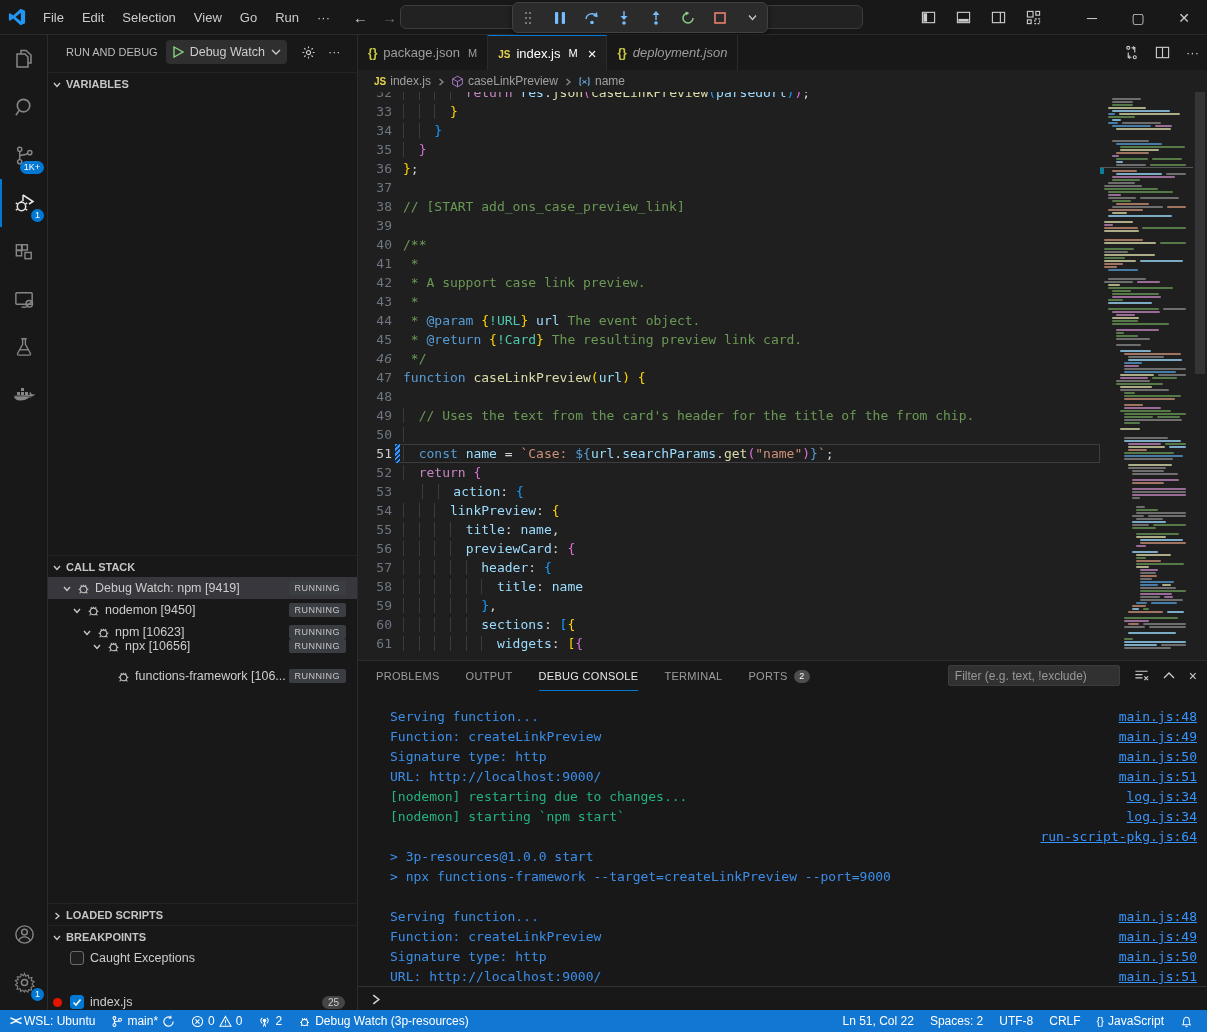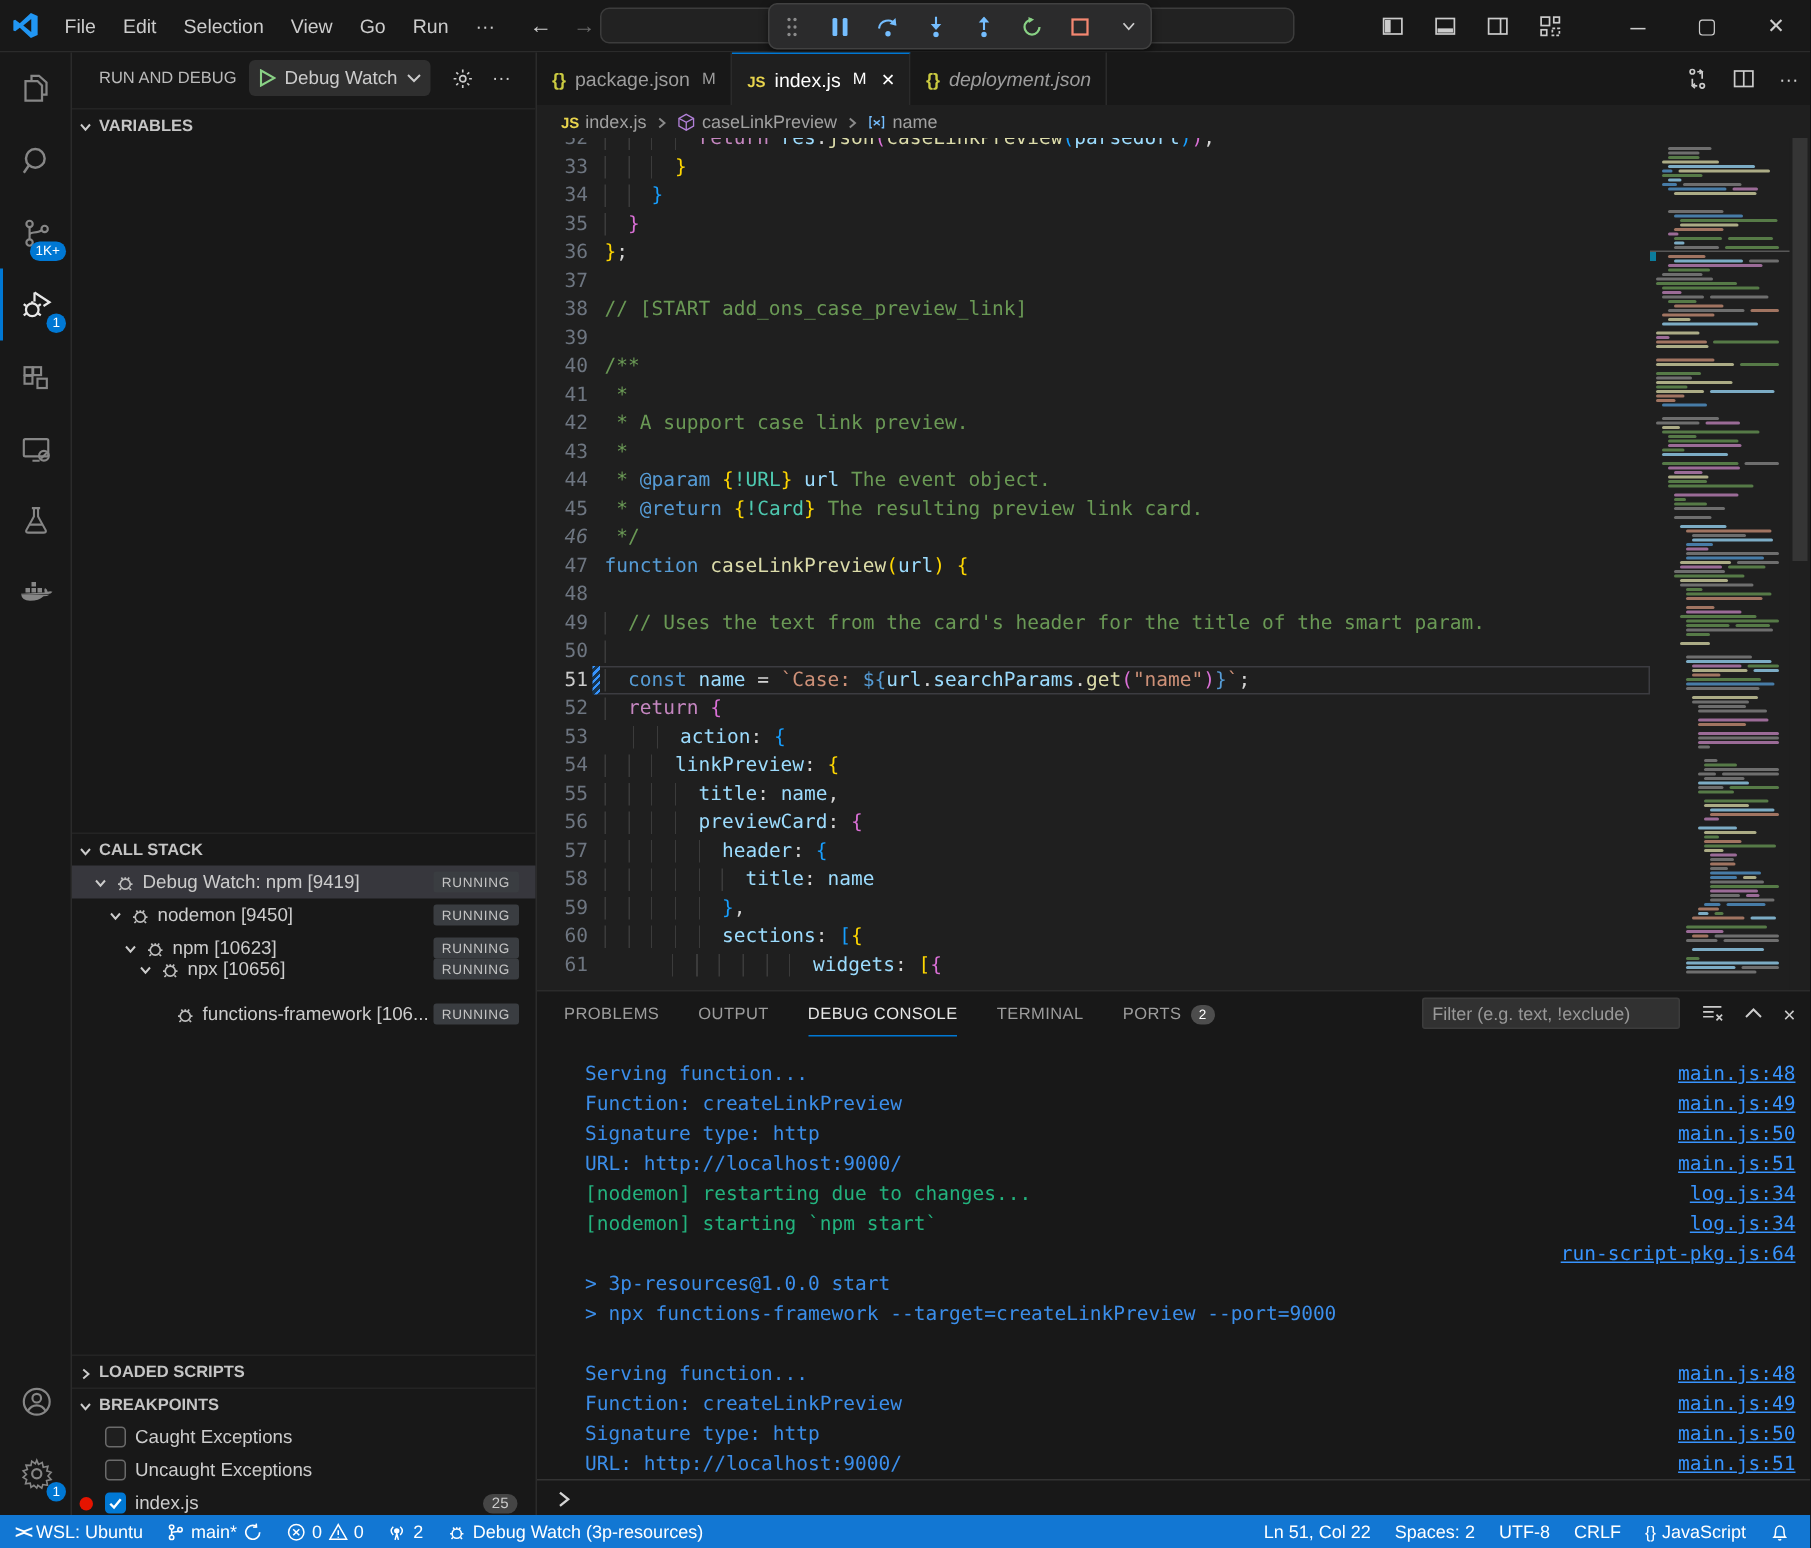--- a/index.html
+++ b/index.html
@@ -478,24 +478,20 @@
         <span style="margin-top: 2px;">
           <svg width="10" height="10" viewBox="0 0 10 10">
             <polyline points="2,3 5,6.5 8,3" fill="none" stroke="#cccccc" stroke-width="1.3"></polyline>
           </svg>
         </span>
         <span>BREAKPOINTS</span>
       </div>
       <div class="bp-row" style="top: 912px;">
         <span class="chk"></span>
         <span>Caught Exceptions</span>
-      </div>
-      <div class="bp-row" style="top: 934px;">
-        <span class="chk"></span>
-        <span>Uncaught Exceptions</span>
       </div>
       <div class="bp-row" style="top: 956px;">
         <span class="bp-dot"></span>
         <span class="chk on">
           <svg width="10" height="10" viewBox="0 0 10 10">
             <polyline points="1.5,5.5 4,8 8.5,2.5" fill="none" stroke="#ffffff" stroke-width="1.6"></polyline>
           </svg>
         </span>
         <span>index.js</span>
         <span class="bp-badge">25</span>
@@ -608,21 +604,21 @@
         <div class="lnum" style="top: 219px;">44</div>
         <div class="code-row" style="top: 219px; left: 45px;"><span class="tk-cm"> * </span><span class="tk-kw">@param</span><span class="tk-pl"> </span><span class="tk-b1">{</span><span class="tk-ty">!URL</span><span class="tk-b1">}</span><span class="tk-pl"> </span><span class="tk-v">url</span><span class="tk-cm"> The event object.</span></div>
         <div class="lnum" style="top: 238px;">45</div>
         <div class="code-row" style="top: 238px; left: 45px;"><span class="tk-cm"> * </span><span class="tk-kw">@return</span><span class="tk-pl"> </span><span class="tk-b1">{</span><span class="tk-ty">!Card</span><span class="tk-b1">}</span><span class="tk-cm"> The resulting preview link card.</span></div>
         <div class="lnum" style="top: 257px; font-style: italic;">46</div>
         <div class="code-row" style="top: 257px; left: 45px;"><span class="tk-cm"> */</span></div>
         <div class="lnum" style="top: 276px;">47</div>
         <div class="code-row" style="top: 276px; left: 45px;"><span class="tk-kw">function</span><span class="tk-pl"> </span><span class="tk-fn">caseLinkPreview</span><span class="tk-b1">(</span><span class="tk-v">url</span><span class="tk-b1">)</span><span class="tk-pl"> </span><span class="tk-b1">{</span></div>
         <div class="lnum" style="top: 295px;">48</div>
         <div class="lnum" style="top: 314px;">49</div>
-        <div class="code-row" style="top: 314px; left: 45px;"><span class="ind">  </span><span class="tk-cm">// Uses the text from the card's header for the title of the smart param.</span></div>
+        <div class="code-row" style="top: 314px; left: 45px;"><span class="ind">  </span><span class="tk-cm">// Uses the text from the card's header for the title of the from chip.</span></div>
         <div class="lnum" style="top: 333px;">50</div>
         <div class="code-row" style="top: 333px; left: 45px;"><span class="ind">  </span></div>
         <div class="cur-line" style="top: 352px;"></div>
         <div class="gut-mod" style="top: 352px;"></div>
         <div class="lnum cur" style="top: 352px;">51</div>
         <div class="code-row" style="top: 352px; left: 45px;"><span class="ind">  </span><span class="tk-kw">const</span><span class="tk-pl"> </span><span class="tk-v">name</span><span class="tk-pl"> </span><span class="tk-pu">=</span><span class="tk-pl"> </span><span class="tk-st">`Case: </span><span class="tk-kw">${</span><span class="tk-v">url</span><span class="tk-pu">.</span><span class="tk-v">searchParams</span><span class="tk-pu">.</span><span class="tk-fn">get</span><span class="tk-b2">(</span><span class="tk-st">"name"</span><span class="tk-b2">)</span><span class="tk-kw">}</span><span class="tk-st">`</span><span class="tk-pu">;</span></div>
         <div class="lnum" style="top: 371px;">52</div>
         <div class="code-row" style="top: 371px; left: 45px;"><span class="ind">  </span><span class="tk-kw2">return</span><span class="tk-pl"> </span><span class="tk-b2">{</span></div>
         <div class="lnum" style="top: 390px;">53</div>
         <div class="code-row" style="top: 390px; left: 45px; margin-left: 19px;"><span class="ind">  </span><span class="ind">  </span><span class="tk-v">action</span><span class="tk-pu">:</span><span class="tk-pl"> </span><span class="tk-b3">{</span></div>
@@ -634,21 +630,21 @@
         <div class="code-row" style="top: 447px; left: 45px;"><span class="ind">  </span><span class="ind">  </span><span class="ind">  </span><span class="ind">  </span><span class="tk-v">previewCard</span><span class="tk-pu">:</span><span class="tk-pl"> </span><span class="tk-b2">{</span></div>
         <div class="lnum" style="top: 466px;">57</div>
         <div class="code-row" style="top: 466px; left: 45px;"><span class="ind">  </span><span class="ind">  </span><span class="ind">  </span><span class="ind">  </span><span class="ind">  </span><span class="tk-v">header</span><span class="tk-pu">:</span><span class="tk-pl"> </span><span class="tk-b3">{</span></div>
         <div class="lnum" style="top: 485px;">58</div>
         <div class="code-row" style="top: 485px; left: 45px;"><span class="ind">  </span><span class="ind">  </span><span class="ind">  </span><span class="ind">  </span><span class="ind">  </span><span class="ind">  </span><span class="tk-v">title</span><span class="tk-pu">:</span><span class="tk-pl"> </span><span class="tk-v">name</span></div>
         <div class="lnum" style="top: 504px;">59</div>
         <div class="code-row" style="top: 504px; left: 45px;"><span class="ind">  </span><span class="ind">  </span><span class="ind">  </span><span class="ind">  </span><span class="ind">  </span><span class="tk-b3">}</span><span class="tk-pu">,</span></div>
         <div class="lnum" style="top: 523px;">60</div>
         <div class="code-row" style="top: 523px; left: 45px;"><span class="ind">  </span><span class="ind">  </span><span class="ind">  </span><span class="ind">  </span><span class="ind">  </span><span class="tk-v">sections</span><span class="tk-pu">:</span><span class="tk-pl"> </span><span class="tk-b3">[</span><span class="tk-b1">{</span></div>
         <div class="lnum" style="top: 542px;">61</div>
-        <div class="code-row" style="top: 542px; left: 45px; margin-left: 45px;"><span class="ind">  </span><span class="ind">  </span><span class="ind">  </span><span class="ind">  </span><span class="ind">  </span><span class="ind">  </span><span class="tk-v">widgets</span><span class="tk-pu">:</span><span class="tk-pl"> </span><span class="tk-b1">[</span><span class="tk-b2">{</span></div>
+        <div class="code-row" style="top: 542px; left: 45px;"><span class="ind">  </span><span class="ind">  </span><span class="ind">  </span><span class="ind">  </span><span class="ind">  </span><span class="ind">  </span><span class="tk-v">widgets</span><span class="tk-pu">:</span><span class="tk-pl"> </span><span class="tk-b1">[</span><span class="tk-b2">{</span></div>
       </div>
 
     <div class="panel">
       <div class="panel-tabs" id="panel-tabs">
           <div class="ptab">
             <span>PROBLEMS</span>
           </div>
           <div class="ptab">
             <span>OUTPUT</span>
           </div>

